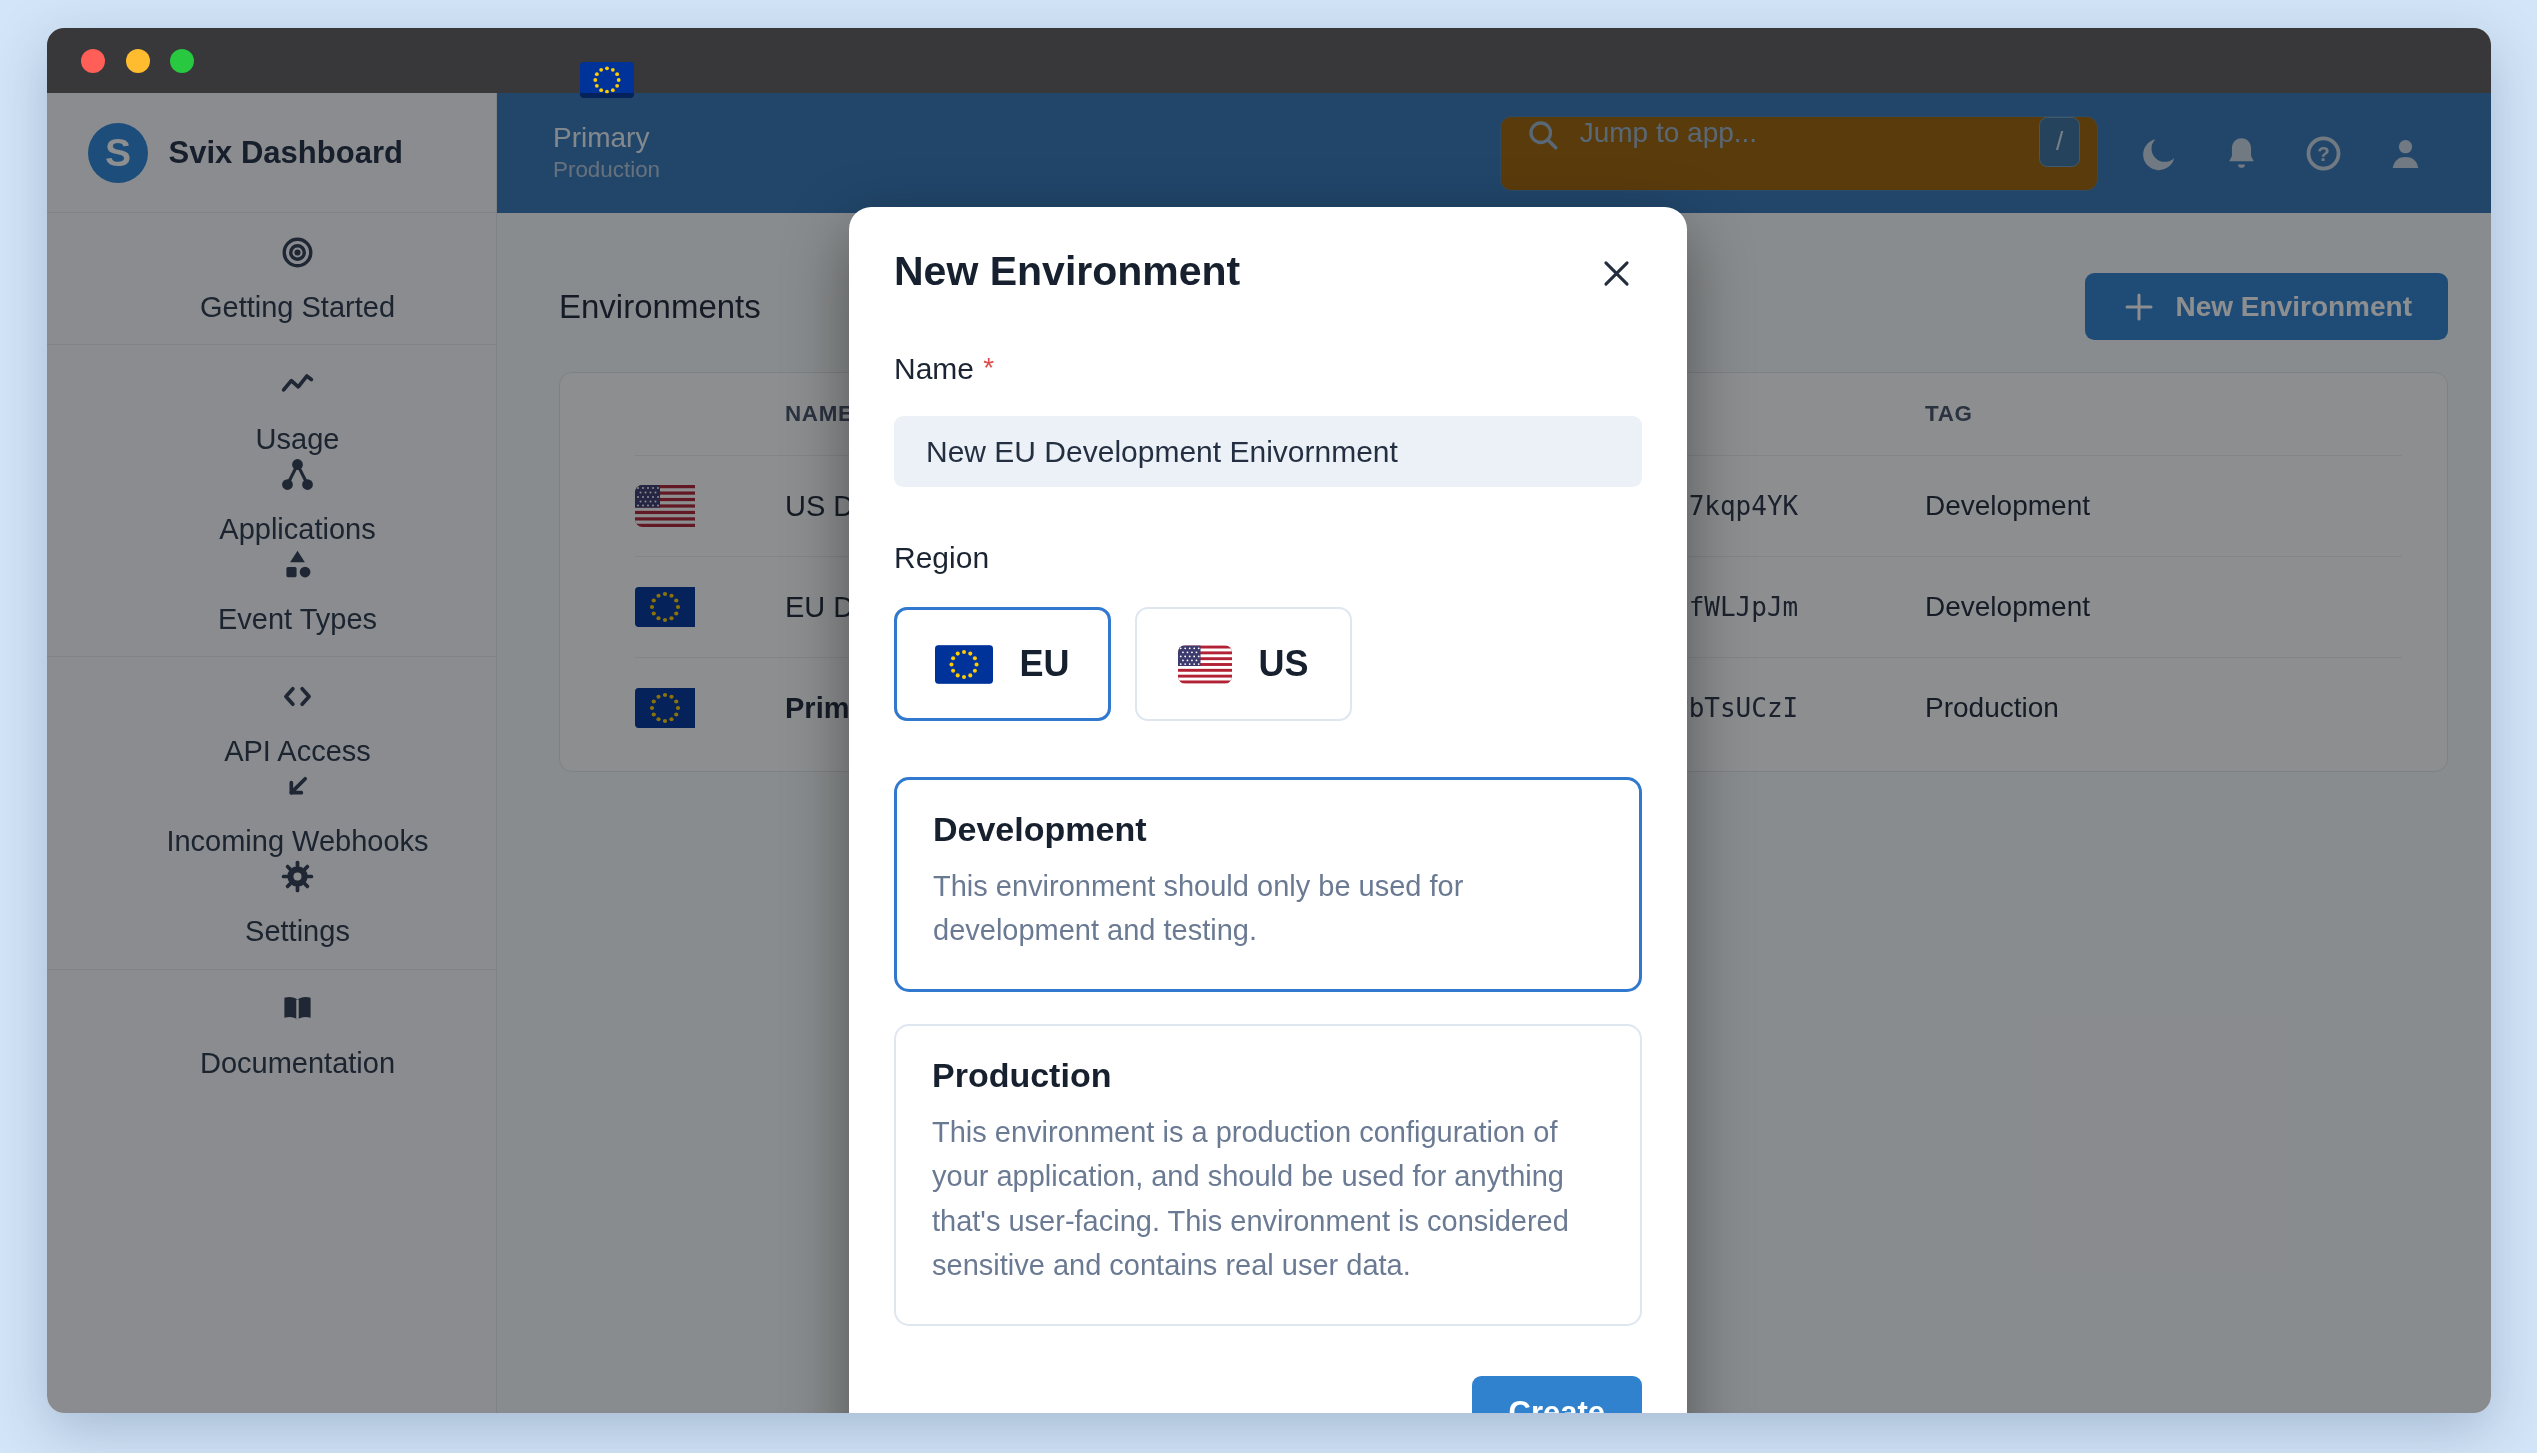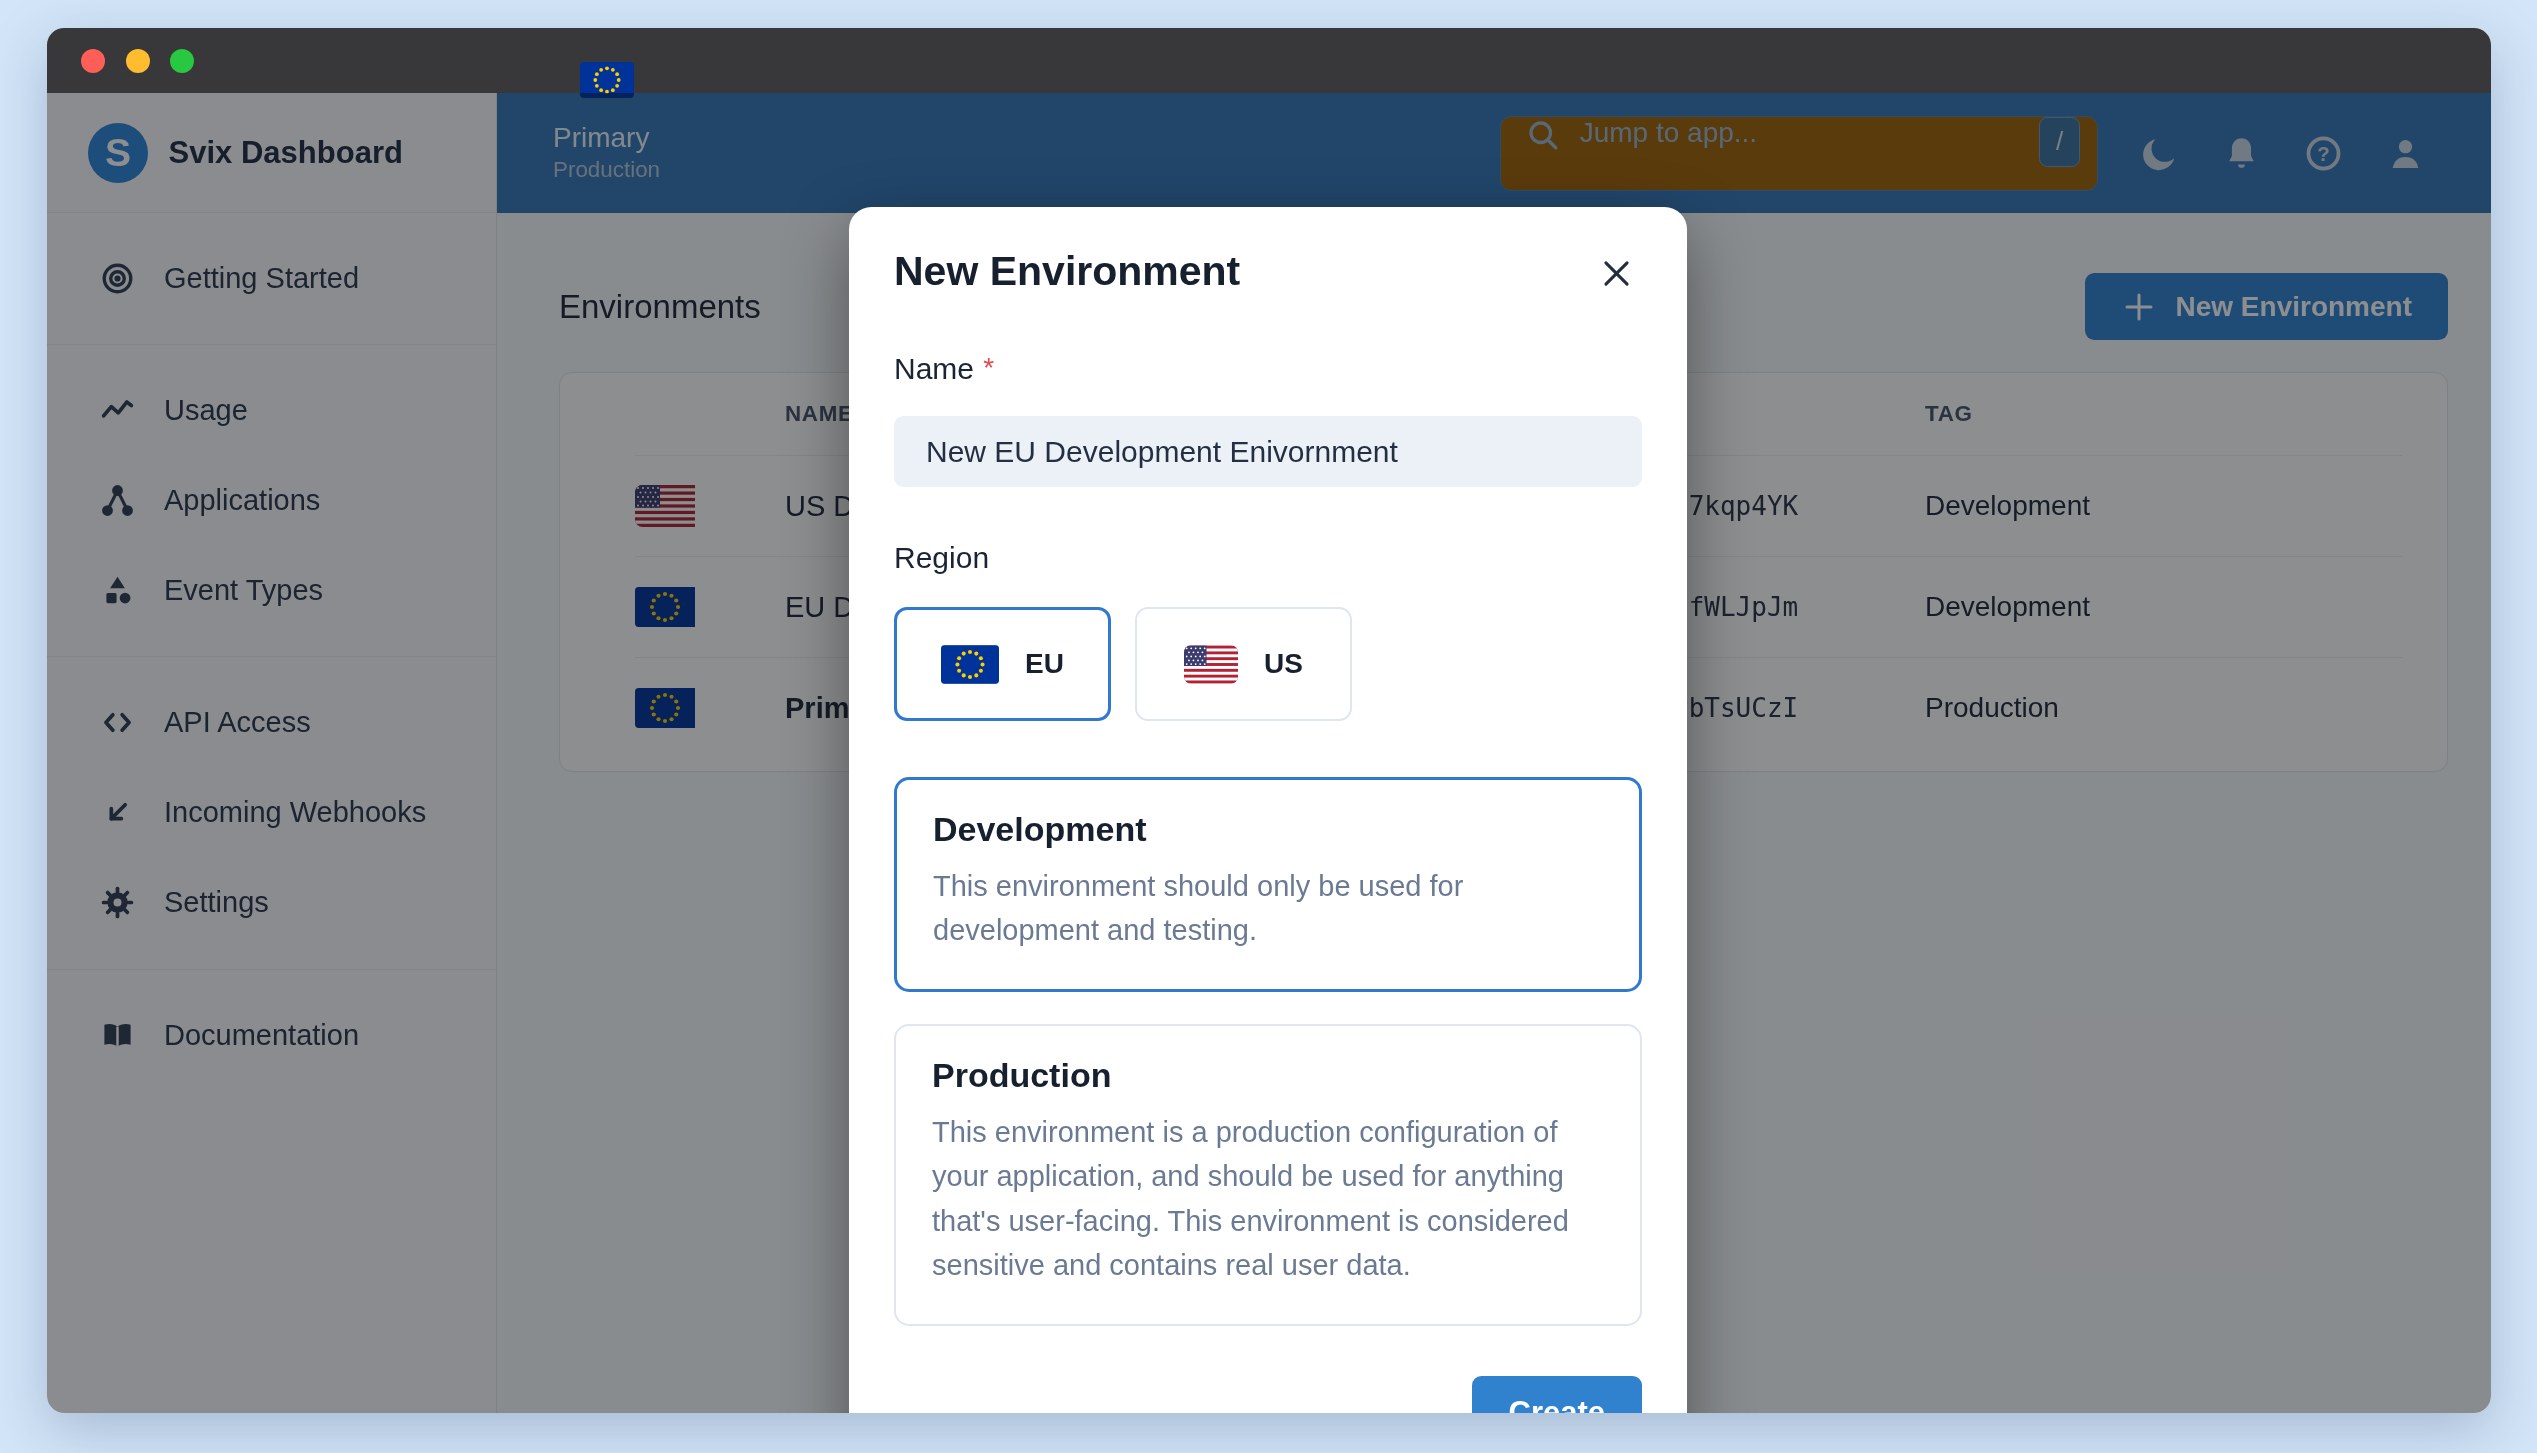--- a/index.html
+++ b/index.html
@@ -22,21 +22,21 @@
   .tl.red{background:#ff5f57;} .tl.yellow{background:#febc2e;} .tl.green{background:#28c840;}
   
   .app { flex:1; display:flex; position:relative; min-height:0; }
   
   .sidebar { width:450px; flex:0 0 auto; background:#fbfcfd; border-right:1.9px solid #e4e7ec; display:flex; flex-direction:column; }
   .side-head { height:120px; display:flex; align-items:center; gap:20.6px; padding-left:41px; border-bottom:1.9px solid #e9ebef; }
   .logo { width:60px; height:60px; border-radius:50%; background:#2e84d5; color:#fff; display:flex; align-items:center; justify-content:center; font-size:39px; font-weight:bold; }
   .brand { font-size:31px; font-weight:bold; color:#232f42; }
   .nav-section { padding:20.6px 0; }
   .nav-section + .nav-section { border-top:1.9px solid #e9ebef; }
-  .nav-item { height:90px; display:flex; align-items:center; gap:28px; padding-left:52px; cursor:pointer; color:#323d52; }
+  .nav-item { height:90px; display:flex; align-items:center; gap:20px; padding-left:52px; cursor:pointer; color:#323d52;flex-direction:column; }
   .nav-item .lbl { font-size:29px; color:#2c374b; }
   .nav-item svg { width:37px; height:37px; flex:0 0 auto; }
   
   .main { flex:1; display:flex; flex-direction:column; min-width:0; }
   .topbar { height:120px; flex:0 0 auto; background:#3578b8; display:flex; align-items:center; padding:0 65px 0 56px; }
   .env-switcher { display:flex; align-items:center; gap:24px; cursor:pointer;flex-direction:column; }
   .flag { border-radius:3.7px; overflow:hidden; display:block; line-height:0; flex:0 0 auto; }
   .flag.rounded { border-radius:7.5px; }
   .env-names { display:flex; flex-direction:column; gap:3.7px; }
   .env-name { font-size:28px; color:#eef4fa; }
@@ -67,21 +67,21 @@
   .modal { position:absolute; left:802px; top:179px; width:838px; z-index:100; background:#fff; border-radius:22.4px; box-shadow:0 22.4px 65px rgba(0,0,0,.4); padding:41px 45px 45px 45px; }
   .m-head { display:flex; align-items:flex-start; }
   .m-title { font-size:41px; font-weight:bold; color:#16202e; }
   .m-close { margin-left:auto; background:none; border:none; cursor:pointer; color:#232d3d; padding:5.6px; }
   .m-label { margin-top:54px; font-size:30px; color:#1b2433; display:flex; gap:9.3px; }
   .req { color:#e24c4b; font-size:28px; }
   .m-input { margin-top:30px; width:100%; height:71px; background:#ecf1f7; border:none; border-radius:9.3px; padding:12px 32px; font-size:30px; color:#243041; font-family:"Liberation Sans", sans-serif; outline:none; }
   .region-row { margin-top:32px; display:flex; gap:24px; }
   .region-btn { width:217px; height:114px; background:#fff; border:2.8px solid #dfe6f0; border-radius:13px; display:flex; align-items:center; justify-content:center; gap:26px; cursor:pointer; }
   .region-btn.selected { border:3.7px solid #3079cf; }
-  .region-lbl { font-size:28px; font-weight:bold; color:#16202e; }
+  .region-lbl { font-size:36px; font-weight:bold; color:#16202e; }
   .env-card { margin-top:32px; border:2.8px solid #dfe6f0; border-radius:15px; padding:30px 36px 37px 36px; cursor:pointer; }
   .env-card.selected { border:3.7px solid #3079cf; margin-top:56px; }
   .env-card h3 { font-size:34px; font-weight:bold; color:#16202e; }
   .env-card p { margin-top:15px; font-size:29px; line-height:1.52; color:#6b7a93; }
   .m-foot { margin-top:50px; display:flex; justify-content:flex-end; }
   .btn-create { background:#3182ce; color:#fff; border:none; border-radius:9.3px; padding:0 37px; height:75px; font-size:31px; font-weight:bold; cursor:pointer; font-family:"Liberation Sans", sans-serif; }
   svg { display:block; }
 </style>
 </head>
 <body>

